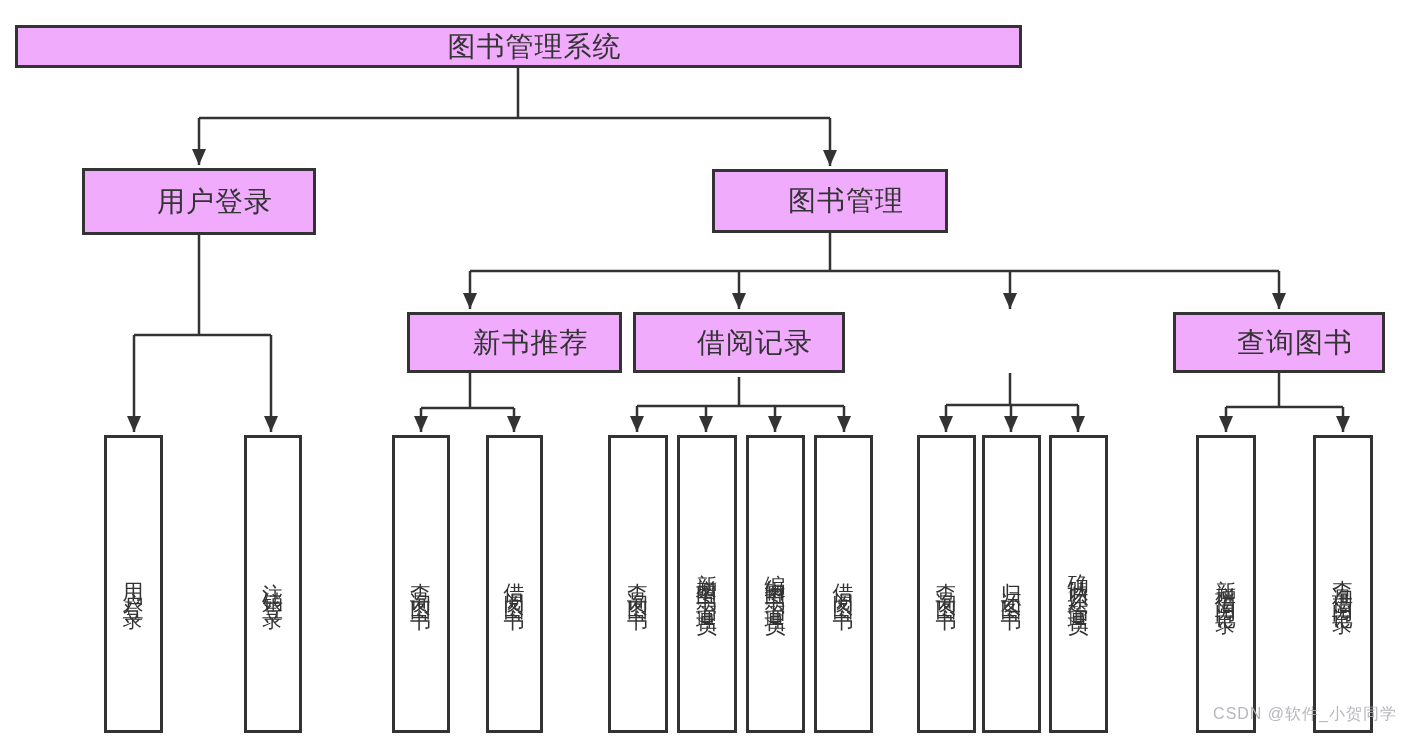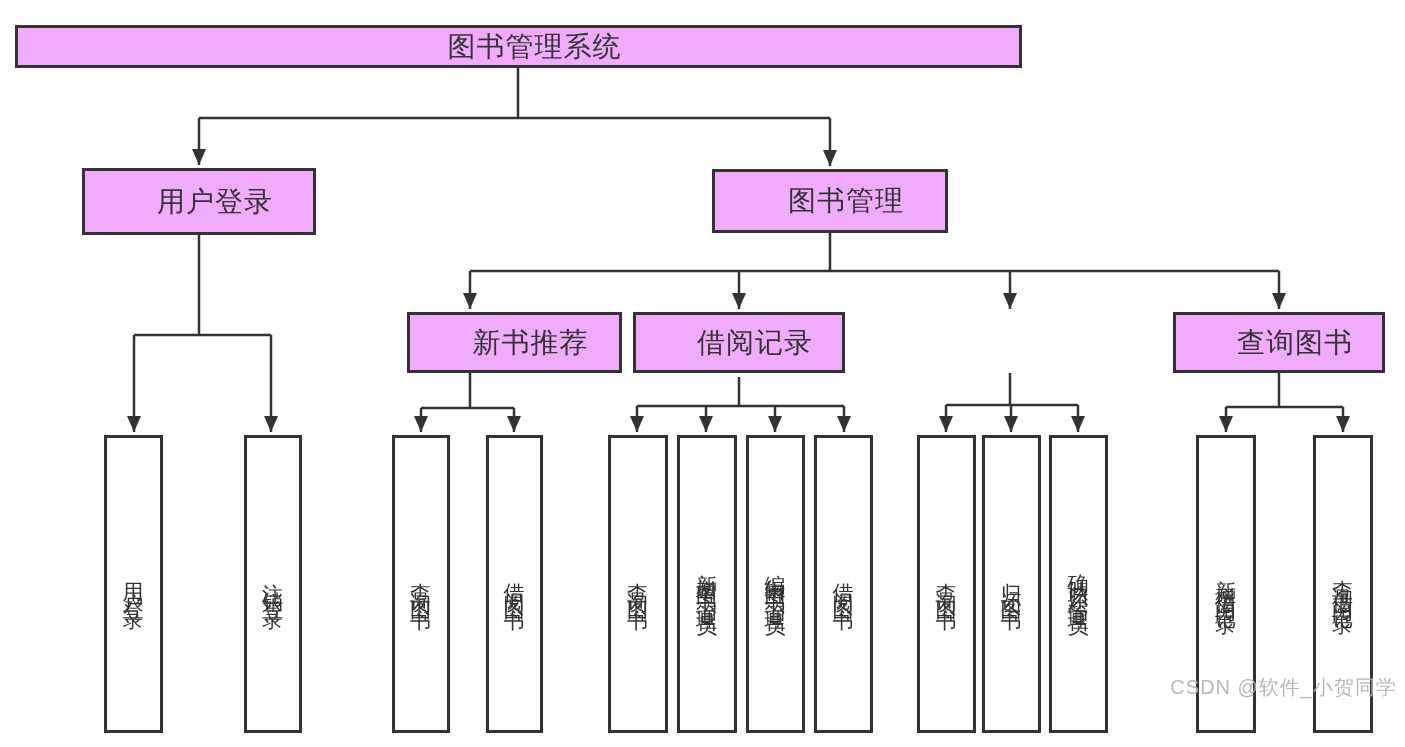--- a/index.html
+++ b/index.html
@@ -53,23 +53,23 @@
     justify-content: center;
     writing-mode: vertical-rl;
     text-orientation: mixed;
     font-size: 21px;
     letter-spacing: 9px;
     line-height: 1;
     color: var(--text);
   }
   .watermark {
     position: absolute;
-    top: 674px;
+    top: 704px;
     right: 8px;
-    font-size: 20px;
+    font-size: 16px;
     letter-spacing: 1px;
     color: var(--watermark);
     opacity: 0.95;
     z-index: 5;
     white-space: nowrap;
   }
 </style>
 </head>
 <body>
 

